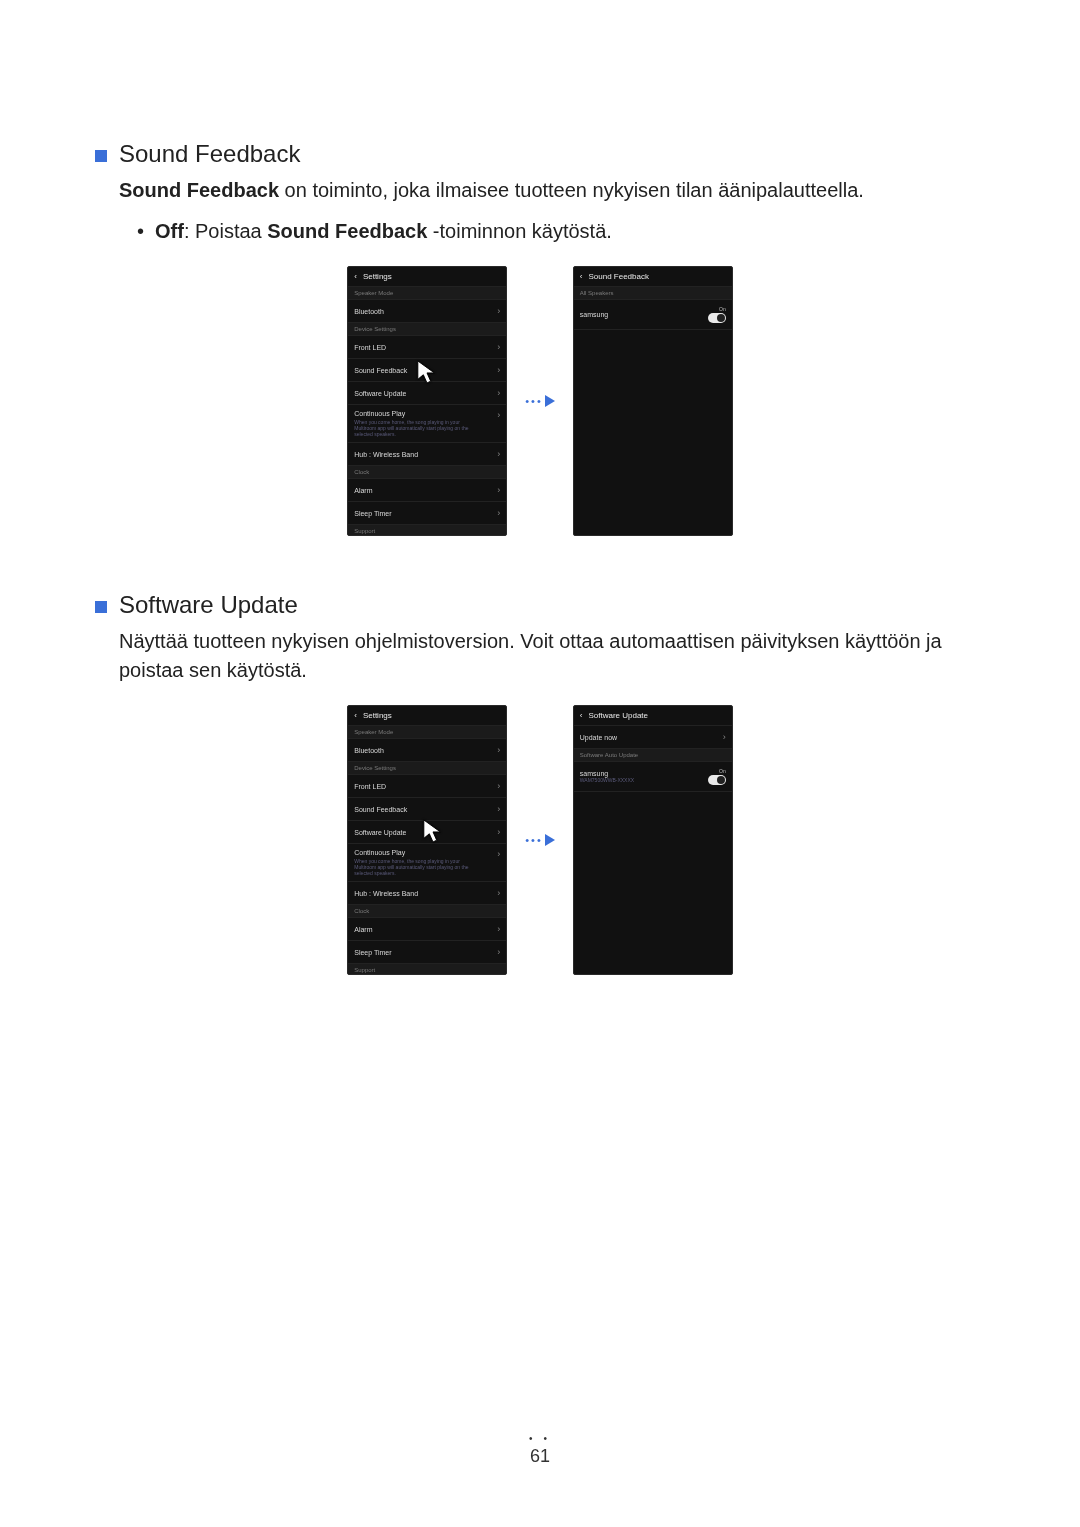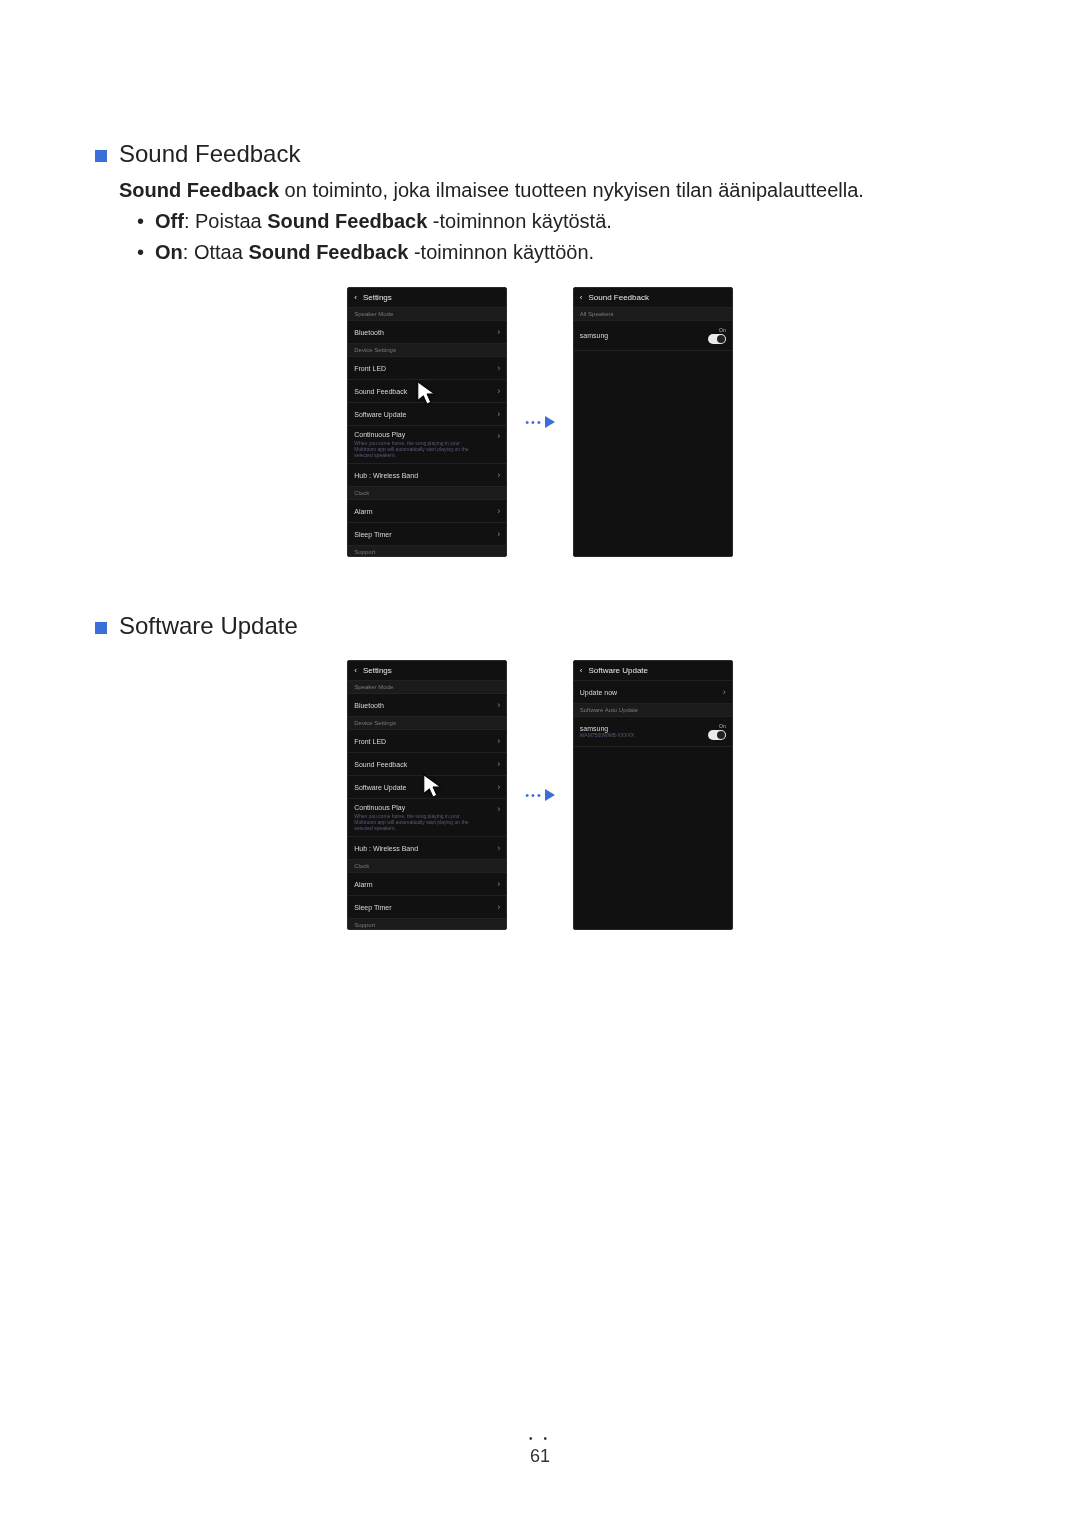--- a/index.html
+++ b/index.html
@@ -15,21 +15,21 @@
     .section { margin-bottom: 55px; }
     .section-header { display: flex; align-items: baseline; margin-bottom: 8px; }
     .bullet-sq {
       width: 12px; height: 12px; background: #3a6fd8;
       margin-right: 12px; flex-shrink: 0; margin-top: 6px;
     }
     .section-title { font-size: 24px; font-weight: 400; color: #222; }
     .desc-block { padding-left: 24px; font-size: 20px; line-height: 1.45; color: #222; }
     .desc-line { margin-bottom: 2px; }
     .bold { font-weight: 700; }
-    ul.bullets { list-style: none; padding-left: 18px; margin-top: 2px; }
+    ul.bullets { list-style: none; padding-left: 18px; margin-top: 12px; }
     ul.bullets li { position: relative; padding-left: 18px; margin-bottom: 2px; font-size: 20px; line-height: 1.45; }
     ul.bullets li::before { content: "•"; position: absolute; left: 0; top: 0; }
 
     .screens-row { display: flex; align-items: center; justify-content: center; gap: 18px; margin-top: 20px; }
     .phone {
       width: 160px; height: 270px; background: #111; border-radius: 2px;
       color: #cfcfcf; font-size: 7px; position: relative; overflow: hidden;
       border: 1px solid #2a2a2a;
     }
     .ph-header {
@@ -85,23 +85,20 @@
     <div class="section-title">Sound Feedback</div>
   </div>
   <div class="desc-block">
     <div class="desc-line">
       <span class="bold">Sound Feedback</span><span> on toiminto, joka ilmaisee tuotteen nykyisen tilan äänipalautteella.</span>
     </div>
     <ul class="bullets">
       <li>
         <span class="bold">Off</span><span>: Poistaa </span><span class="bold">Sound Feedback</span><span> -toiminnon käytöstä.</span>
       </li>
-      <li>
-        <span class="bold">On</span><span>: Ottaa </span><span class="bold">Sound Feedback</span><span> -toiminnon käyttöön.</span>
-      </li>
     </ul>
   </div>
 
   <div class="screens-row">
 
     <div class="phone">
       <div class="ph-header">
         <span>‹</span>
         <span>Settings</span>
       </div>
@@ -173,20 +170,21 @@
     </div>
   </div>
 </div>
 
 <div class="section">
   <div class="section-header">
     <div class="bullet-sq"></div>
     <div class="section-title">Software Update</div>
   </div>
   <div class="desc-block">
+    <div class="desc-line">Näyttää tuotteen nykyisen ohjelmistoversion. Voit ottaa automaattisen päivityksen käyttöön ja poistaa sen käytöstä.</div>
   </div>
 
   <div class="screens-row">
 
     <div class="phone">
       <div class="ph-header">
         <span>‹</span>
         <span>Settings</span>
       </div>
       <div class="ph-sect">Speaker Mode</div>

